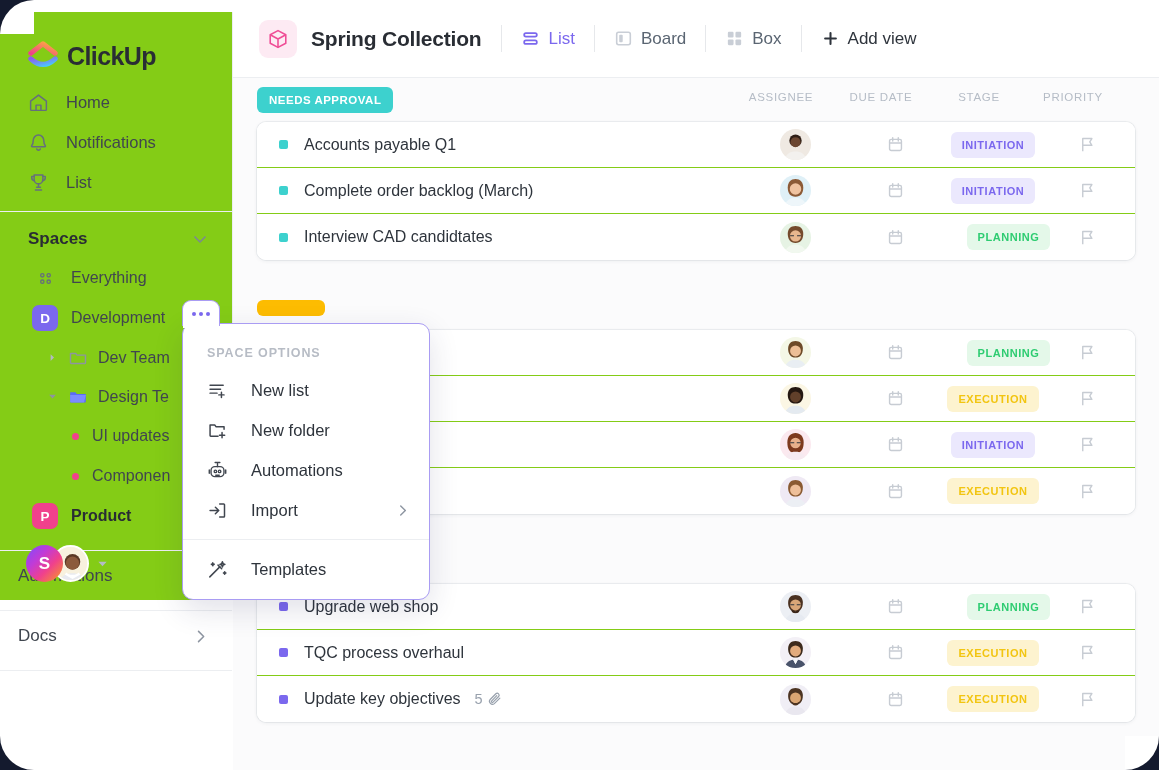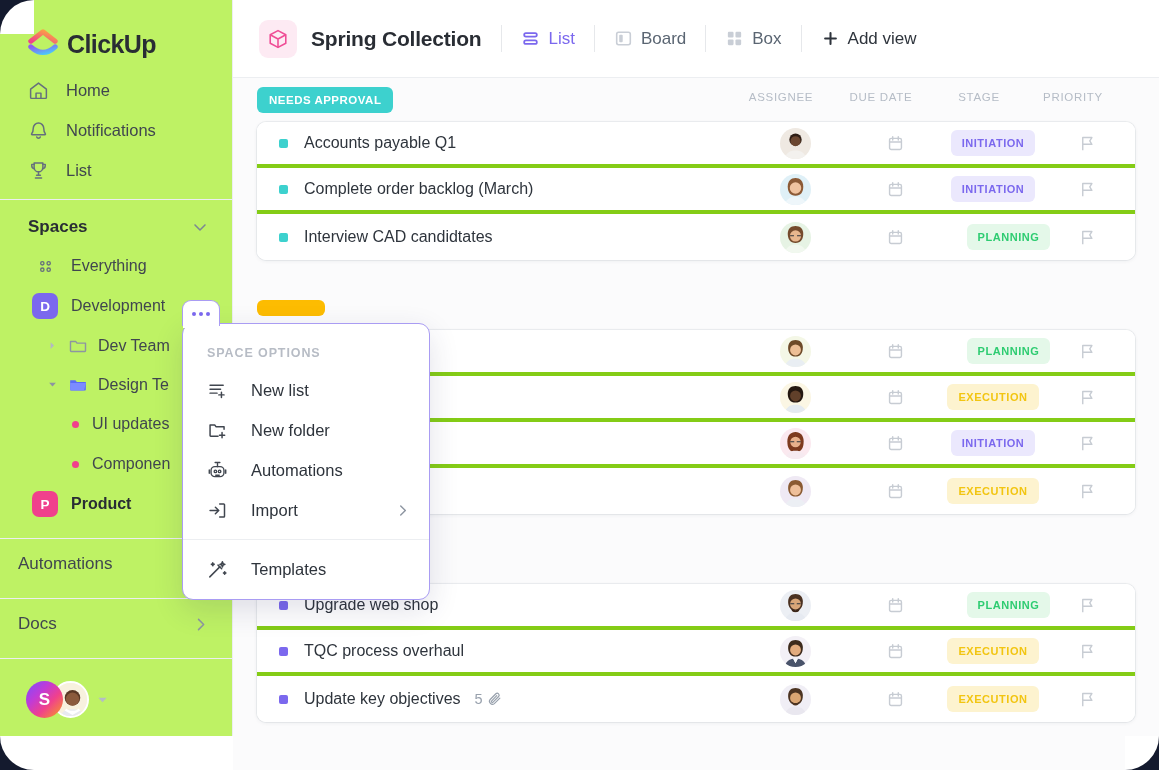--- a/index.html
+++ b/index.html
@@ -38,23 +38,23 @@
   .corner.tl { top: 0; left: 0; }
   .corner.tl::after { border-top-left-radius: 34px; top: 0; left: 0; }
   .corner.bl { bottom: 0; left: 0; }
   .corner.bl::after { border-bottom-left-radius: 34px; bottom: 0; left: 0; }
   .corner.br { bottom: 0; right: 0; }
   .corner.br::after { border-bottom-right-radius: 34px; bottom: 0; right: 0; }
 
   
   #sidebar {
     position: absolute;
-    left: 0; top: 0;
-    width: 233px; height: 736px;
-    background: #bef264;
+    left: 0; top: 12px;
+    width: 233px; height: 588px;
+    background: #84cc16;
     border-right: 1px solid #eceef1;
     z-index: 20;
   }
 
   .logo-row {
     display: flex;
     align-items: center;
     gap: 9px;
     padding: 22px 0 0 28px;
     height: 66px;
@@ -295,21 +295,21 @@
     margin: 0 24px 0 24px;
     border-radius: 9px;
     background: #ffffff;
     box-shadow: 0 1px 4px rgba(30,40,60,0.07), 0 0 0 1px rgba(235,237,240,0.9);
     overflow: hidden;
   }
   .row {
     display: flex;
     align-items: center;
     height: 46px;
-    border-bottom: 4px solid #84cc16;
+    border-bottom: 1px solid #84cc16;
     background: #fff;
     cursor: pointer;
     position: relative;
   }
   .row:last-child { border-bottom: none; }
 
   .task-sq {
     width: 9px; height: 9px;
     border-radius: 2px;
     margin: 0 16px 0 22px;

